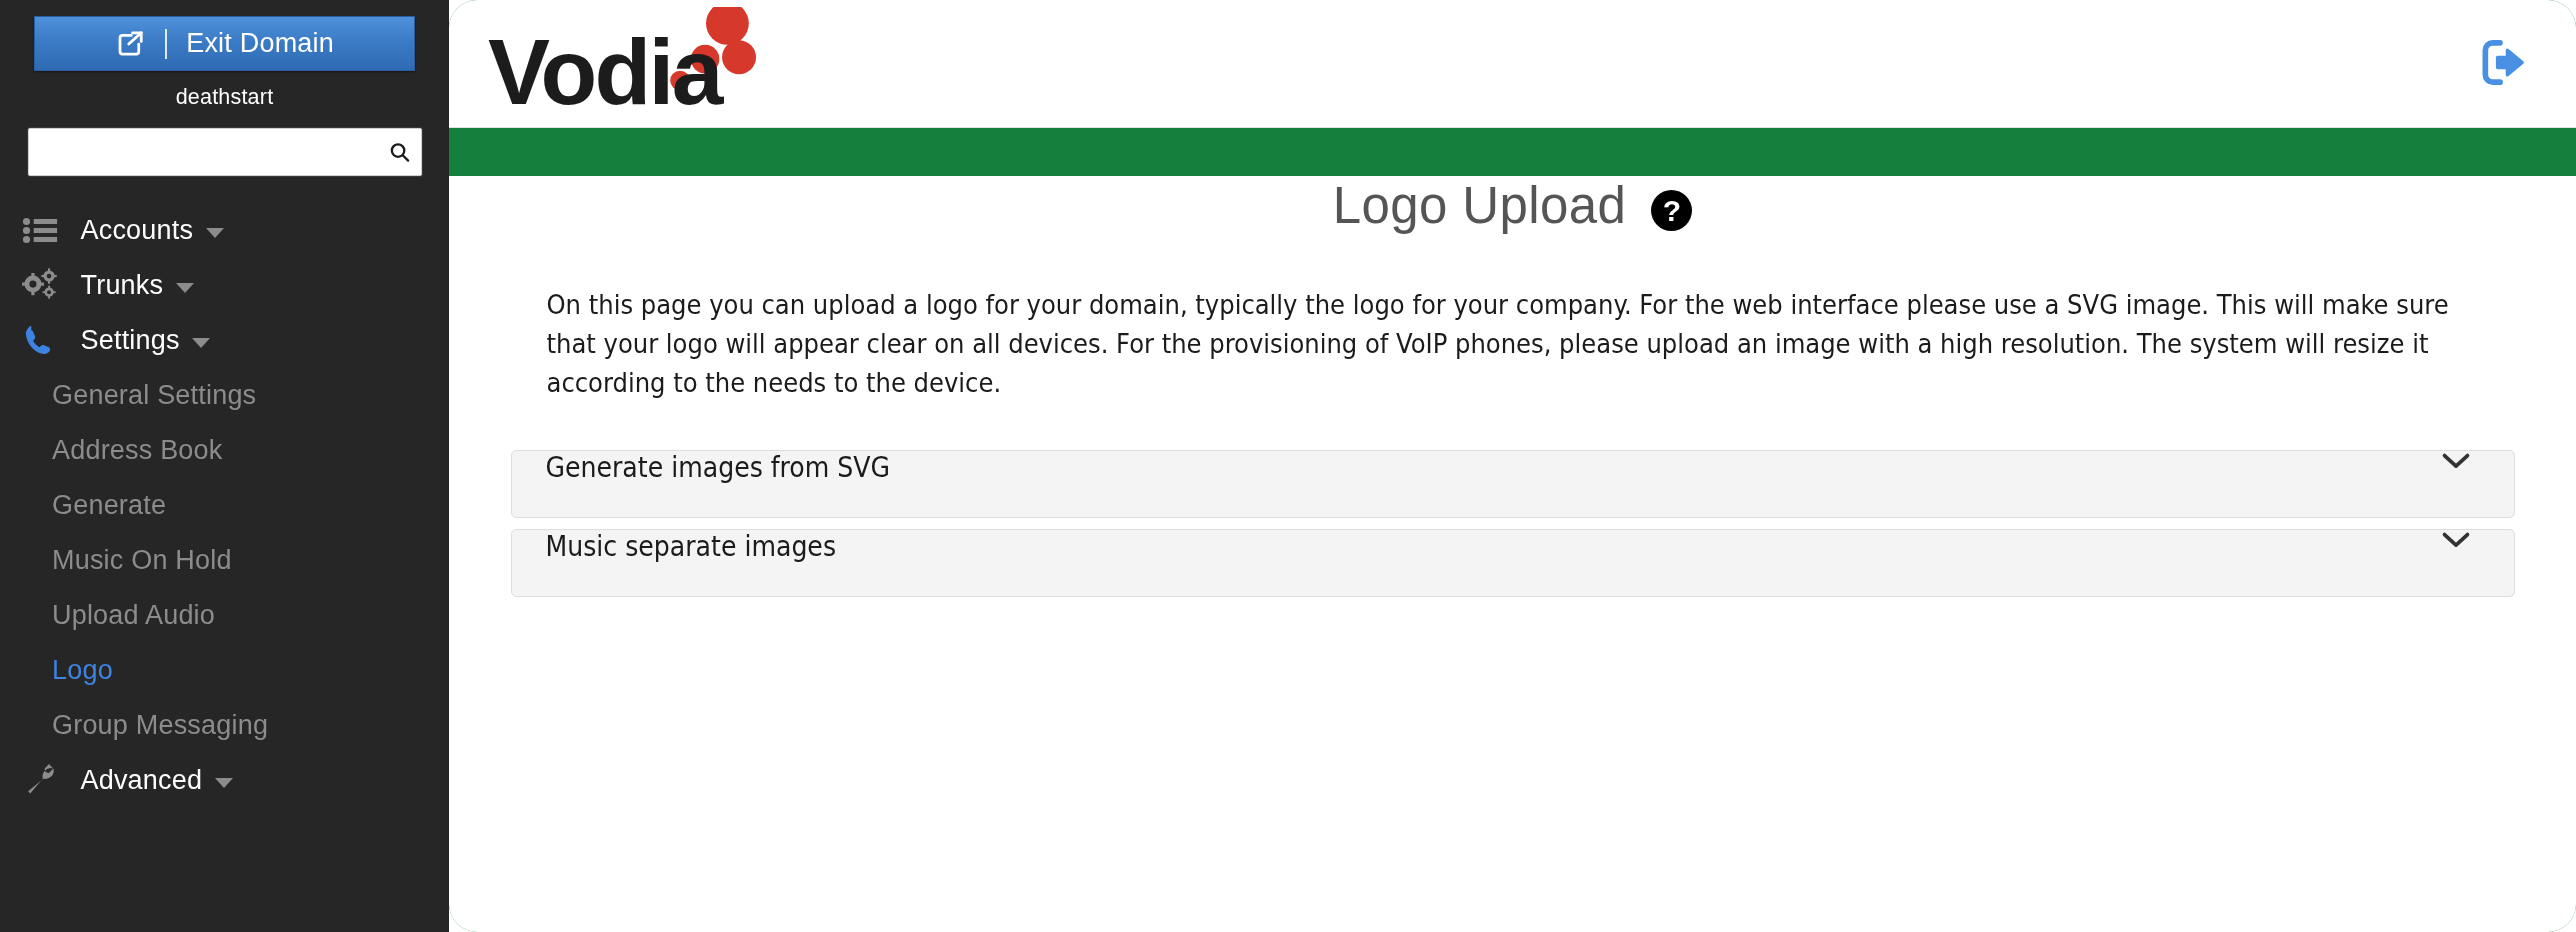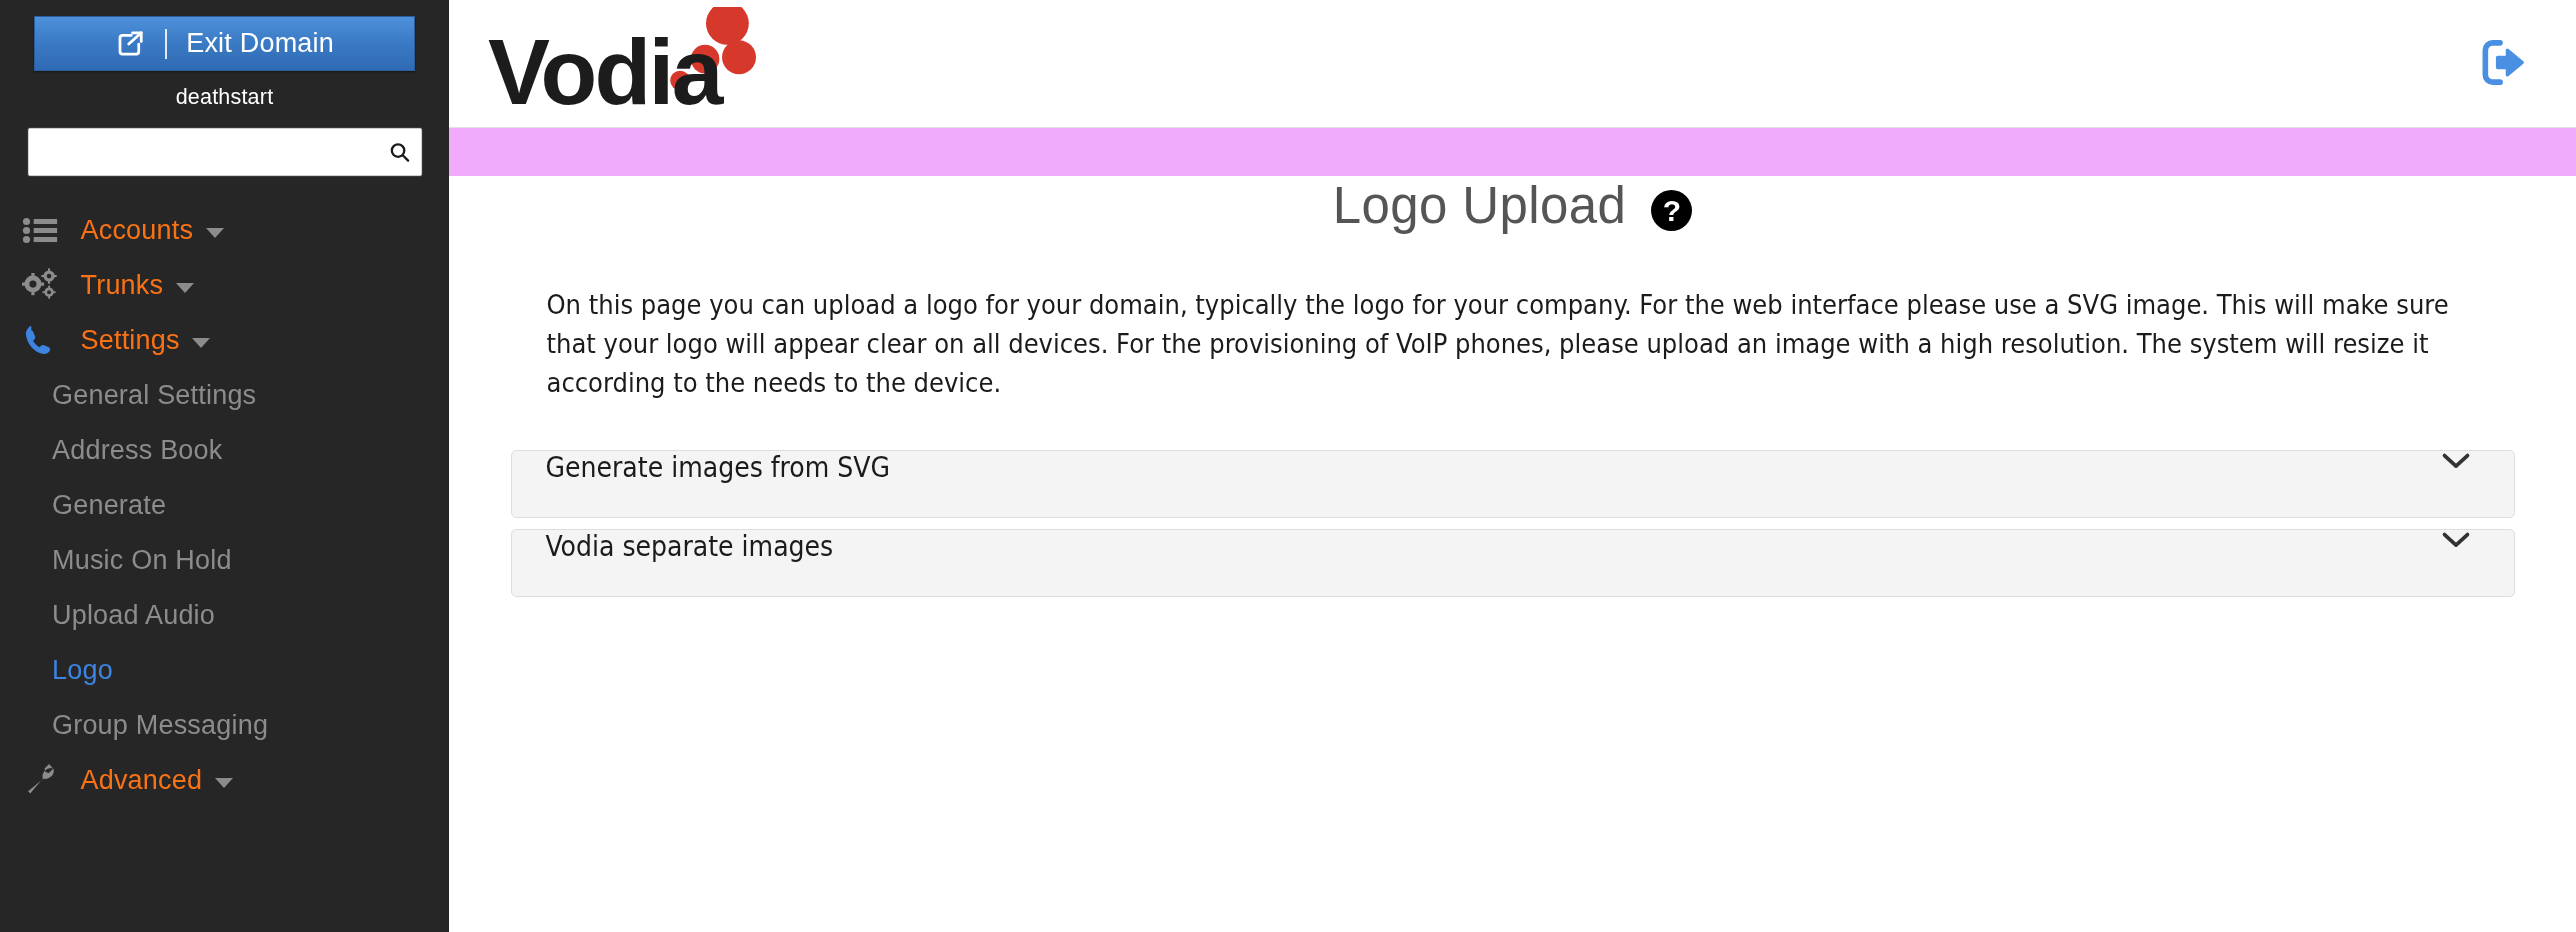--- a/index.html
+++ b/index.html
@@ -83,21 +83,21 @@
     height: 55px;
     padding-left: 21.5px;
     cursor: pointer;
   }
   .nav-group .gicon {
     width: 41px; min-width: 41px; height: 34px;
     display: flex; align-items: center; justify-content: flex-start;
     margin-right: 18px;
   }
   .nav-group .glabel {
-    color: #f97316;
+    color: #ffffff;
     font-size: 27px;
     letter-spacing: 0.2px;
   }
   .caret {
     width: 0; height: 0;
     border-left: 9.8px solid transparent;
     border-right: 9.8px solid transparent;
     border-top: 10.7px solid #8c8c8c;
     margin-left: 12.5px;
     position: relative; top: 2.7px;
@@ -113,23 +113,24 @@
     color: #8c8c8c;
     font-size: 27px;
     letter-spacing: 0.2px;
   }
   .nav-sub.active .slabel { color: #3d83e0; text-align: center; }
 
   
   .main {
     flex: 1;
     height: 932px;
-    background: #f0abfc;
+    background: #15803d;
     position: relative;
     overflow: hidden;
+    border-radius: 28px;
   }
   .topbar {
     height: 128px;
     border-bottom: 1.8px solid #e2e2e2;
     background: #fff;
     display: flex;
     align-items: center;
     justify-content: space-between;
     padding: 0 39px 0 39px;
     position: relative;
@@ -362,21 +363,21 @@
         <div class="acc-item">
           <span class="acc-label">Generate images from SVG</span>
           <span class="chev">
             <svg width="30" height="19.7" viewBox="0 0 34 22" fill="none" stroke="#333333" stroke-width="4.2" stroke-linecap="round" stroke-linejoin="round">
               <path d="M4 5L17 17L30 5"></path>
             </svg>
           </span>
         </div>
 
         <div class="acc-item">
-          <span class="acc-label">Vodia separate images</span>
+          <span class="acc-label">Music separate images</span>
           <span class="chev">
             <svg width="30" height="19.7" viewBox="0 0 34 22" fill="none" stroke="#333333" stroke-width="4.2" stroke-linecap="round" stroke-linejoin="round">
               <path d="M4 5L17 17L30 5"></path>
             </svg>
           </span>
         </div>
 
       </div>
     </div>
   </section>

